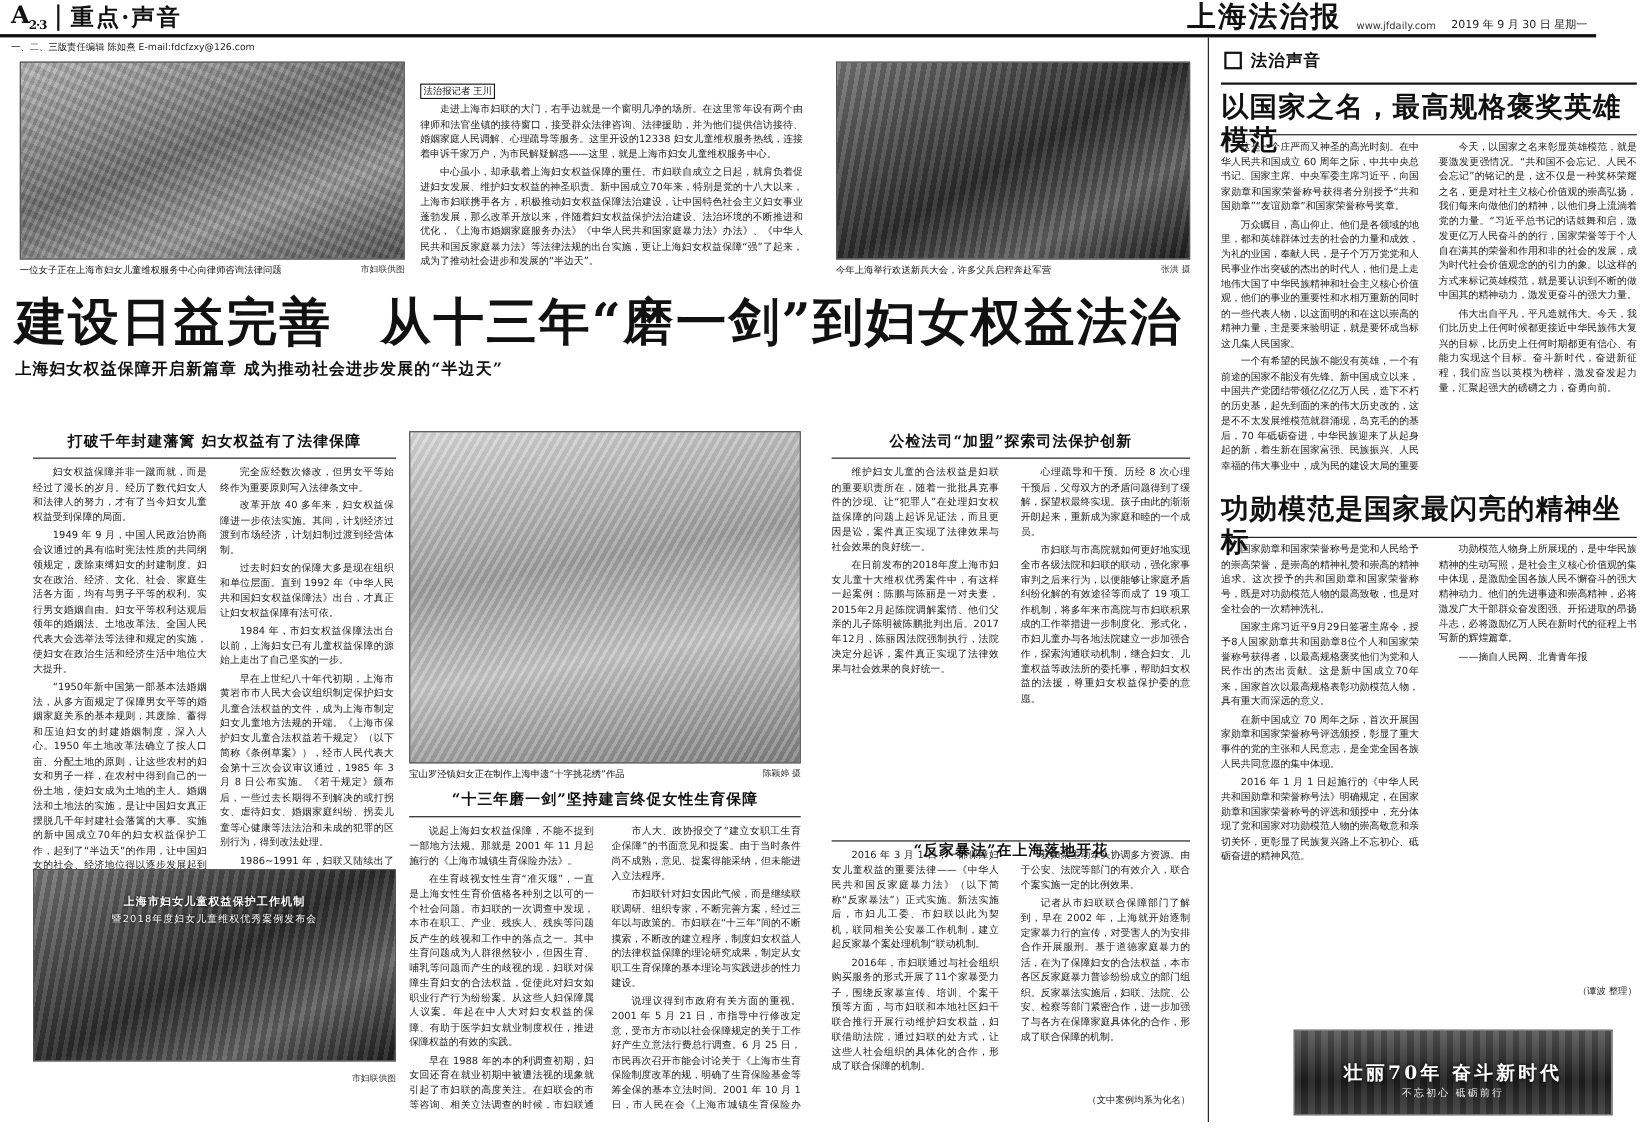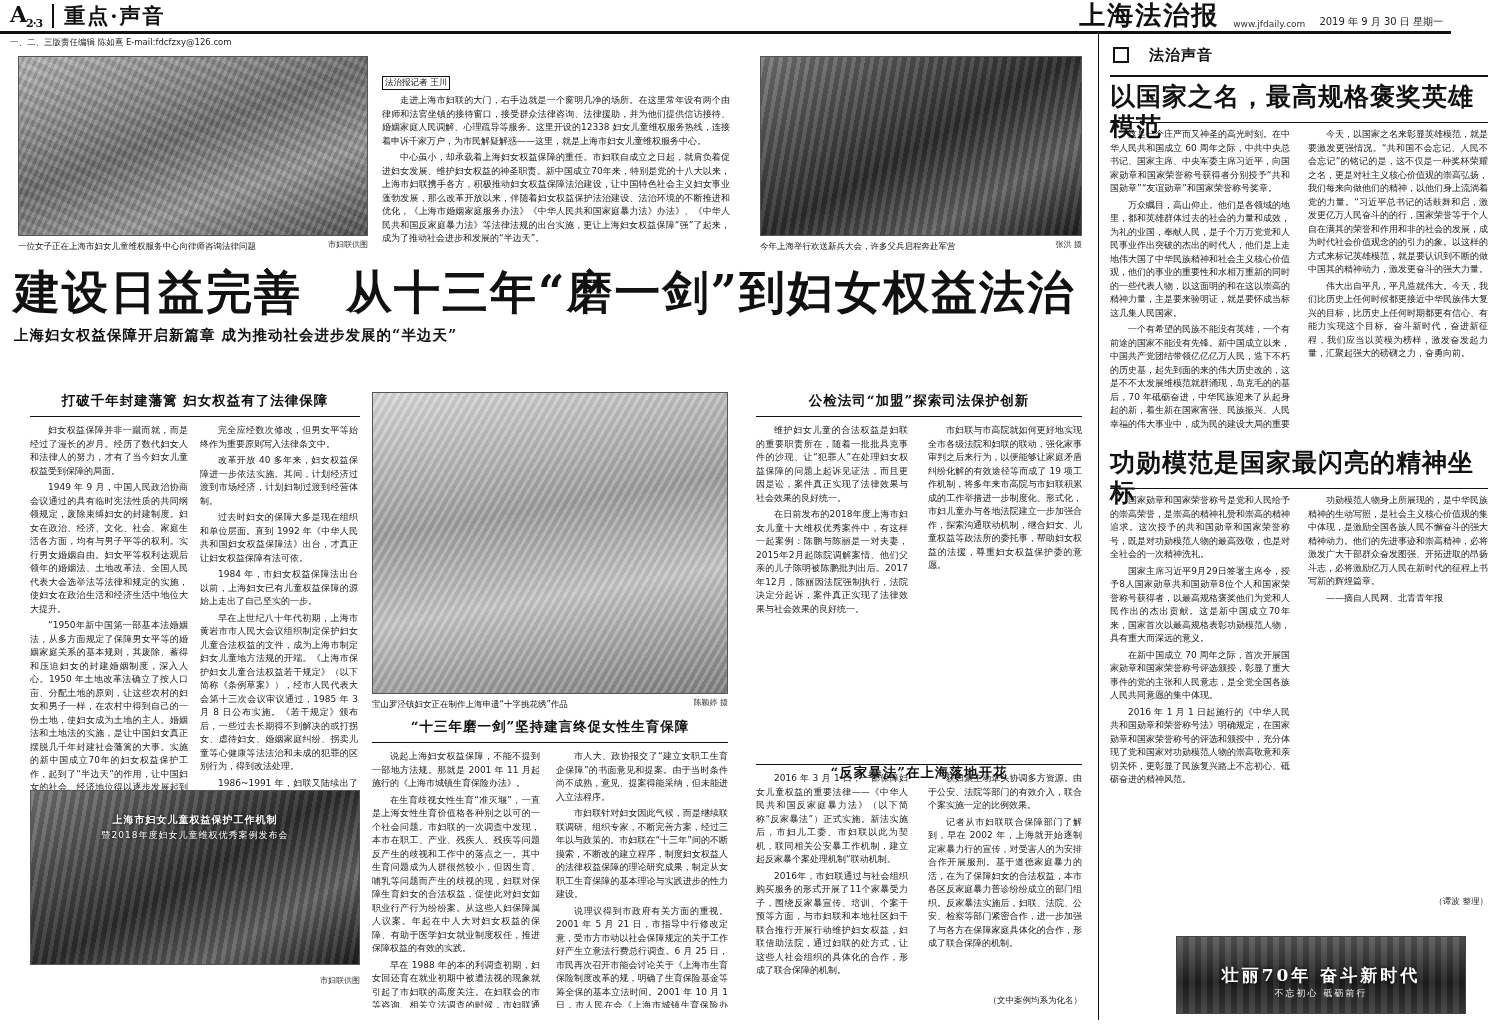--- a/index.html
+++ b/index.html
@@ -97,21 +97,21 @@
     white-space:nowrap;
   }
   .bighead-sub {
     margin-top:8px; font-size:14.5px; font-weight:bold; letter-spacing:1px;
     font-family:"DejaVu Serif", serif;
   }
 
   
   .rc-logo {
     position:absolute; left:1113px; top:42px; width:118px; height:26px;
-    display:flex; align-items:center; gap:20px;
+    display:flex; align-items:center; gap:8px;
   }
   .rc-logo .sq { width:16px; height:16px; border:2px solid #111; }
   .rc-logo .txt { font-size:15px; font-weight:bold; font-family:"DejaVu Serif", serif; letter-spacing:1px; }
   .rc-head {
     font-size:25px; font-weight:bold; font-family:"DejaVu Serif", serif;
     letter-spacing:1px; line-height:1.2;
   }
 
   .hr-thin { border:0; border-top:1px solid #111; margin:4px 0; }
   .hr-thick { border:0; border-top:2px solid #111; margin:5px 0; }
@@ -235,20 +235,21 @@
     <p>说理议得到市政府有关方面的重视。2001 年 5 月 21 日，市指导中行修改定意，受市方市动以社会保障规定的关于工作好产生立意法行费总行调查。6 月 25 日，市民再次召开市能会讨论关于《上海市生育保险制度改革的规，明确了生育保险基金等筹全保的基本立法时间。2001 年 10 月 1 日，市人民在会《上海市城镇生育保险办法》，该办法自 2001 年 11 月 1 日起试行，十三年磨一剑，市妇联能不的的执着呼吁终成正果。</p>
   </div>
 
   <div class="sub-head" style="position:absolute;left:756px;top:392px;width:326px;">公检法司“加盟”探索司法保护创新</div>
   <hr class="hr-thin" style="position:absolute;left:756px;top:412px;width:326px;">
   <div class="body-text" style="position:absolute;left:756px;top:424px;width:152px;height:300px;overflow:hidden;">
     <p>维护妇女儿童的合法权益是妇联的重要职责所在，随着一批批具克事件的沙现、让“犯罪人”在处理妇女权益保障的问题上起诉见证法，而且更因是讼，案件真正实现了法律效果与社会效果的良好统一。</p>
     <p>在日前发布的2018年度上海市妇女儿童十大维权优秀案件中，有这样一起案例：陈鹏与陈丽是一对夫妻，2015年2月起陈院调解案情、他们父亲的儿子陈明被陈鹏批判出后。2017年12月，陈丽因法院强制执行，法院决定分起诉，案件真正实现了法律效果与社会效果的良好统一。</p>
   </div>
   <div class="body-text" style="position:absolute;left:928px;top:424px;width:154px;height:300px;overflow:hidden;">
+    <p>心理疏导和干预。历经 8 次心理干预后，父母双方的矛盾问题得到了缓解，探望权最终实现。孩子由此的渐渐开朗起来，重新成为家庭和睦的一个成员。</p>
     <p>市妇联与市高院就如何更好地实现全市各级法院和妇联的联动，强化家事审判之后来行为，以便能够让家庭矛盾纠纷化解的有效途径等而成了 19 项工作机制，将多年来市高院与市妇联积累成的工作举措进一步制度化、形式化，市妇儿童办与各地法院建立一步加强合作，探索沟通联动机制，继合妇女、儿童权益等政法所的委托事，帮助妇女权益的法援，尊重妇女权益保护委的意愿。</p>
   </div>
 
   <div class="sub-head" style="position:absolute;left:756px;top:764px;width:326px;">“反家暴法”在上海落地开花</div>
   <hr class="hr-thin" style="position:absolute;left:756px;top:760px;width:326px;">
   <div class="body-text" style="position:absolute;left:756px;top:772px;width:152px;height:218px;overflow:hidden;">
     <p>2016 年 3 月 1 日，一部保障妇女儿童权益的重要法律——《中华人民共和国反家庭暴力法》（以下简称“反家暴法”）正式实施。新法实施后，市妇儿工委、市妇联以此为契机，联同相关公安暴工作机制，建立起反家暴个案处理机制“联动机制。</p>
     <p>2016年，市妇联通过与社会组织购买服务的形式开展了11个家暴受力子，围绕反家暴宣传、培训、个案干预等方面，与市妇联和本地社区妇干联合推行开展行动维护妇女权益，妇联借助法院，通过妇联的处方式，让这些人社会组织的具体化的合作，形成了联合保障的机制。</p>
   </div>
   <div class="body-text" style="position:absolute;left:928px;top:772px;width:154px;height:218px;overflow:hidden;">

